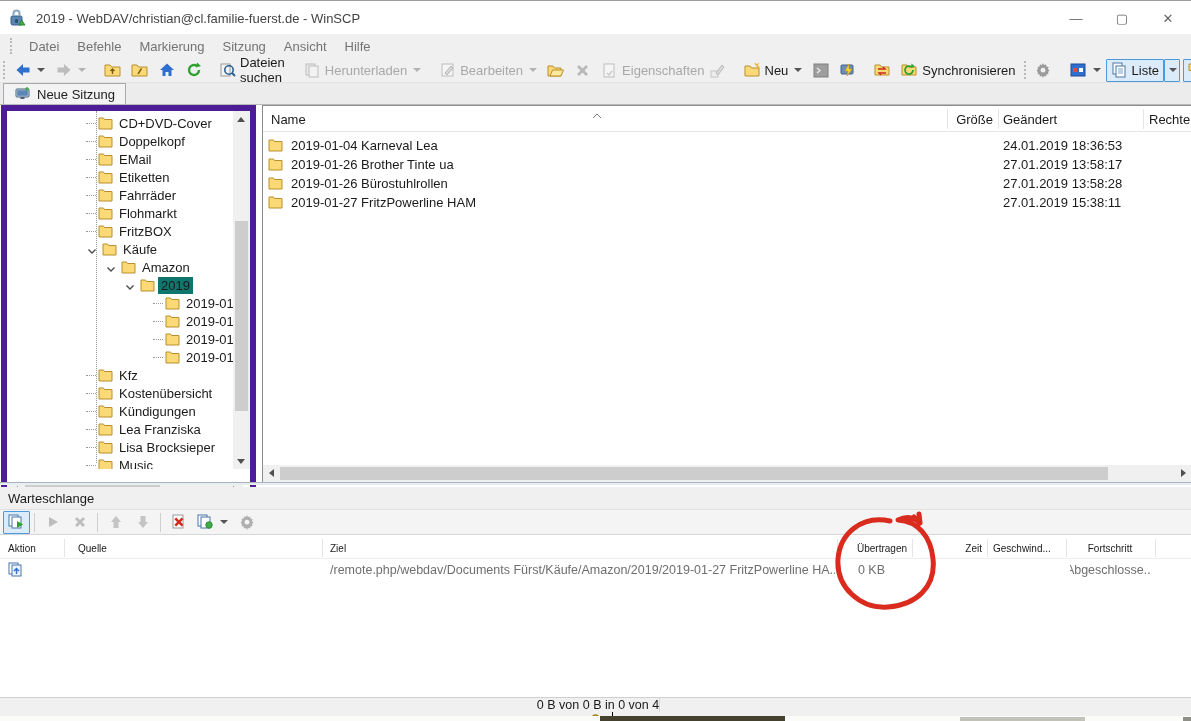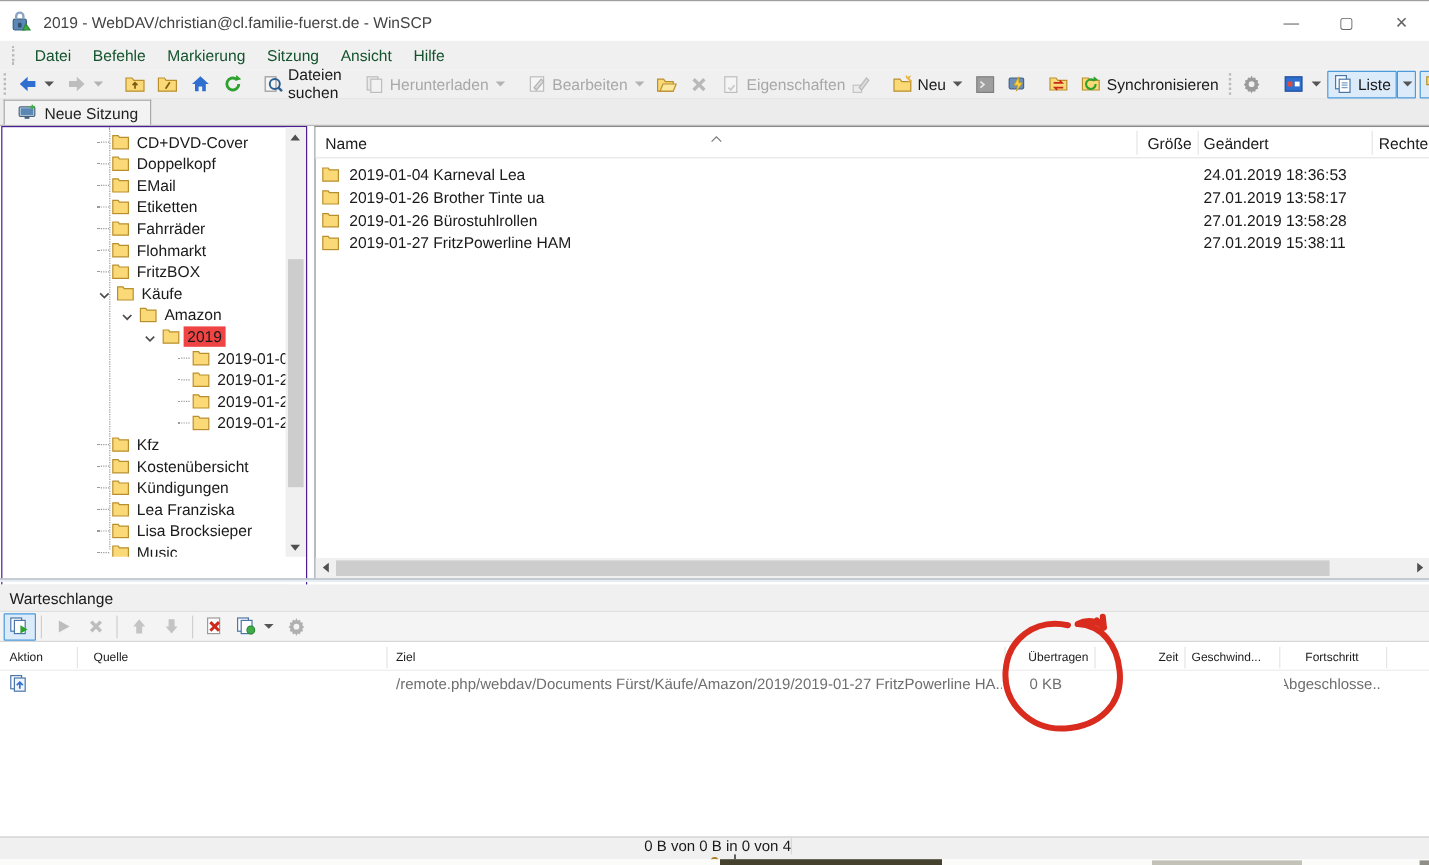--- a/index.html
+++ b/index.html
@@ -11,49 +11,49 @@
   }
   
   .titlebar { position:absolute; left:0; top:1px; width:100%; height:32px; background:#ffffff; display:flex; align-items:center; }
   .titlebar .app-icon { width:20px; height:20px; margin-left:8px; }
   .title-text { margin-left:8px; color:#444; font-size:13px; }
   .win-controls { position:absolute; right:0; top:0; height:32px; display:flex; }
   .win-btn { width:46px; height:32px; display:flex; align-items:center; justify-content:center; color:#666; font-size:13px; }
   
   .menubar { position:absolute; left:0; top:33px; width:100%; height:24px; background:#f0f0f0; display:flex; align-items:center; padding-left:10px; }
   .menu-grip { width:4px; height:16px; border-left:2px dotted #b9b9b9; margin-right:6px; }
-  .menu-item { padding:3px 9px; color:#14532d; }
+  .menu-item { padding:3px 9px; color:#737373; }
   
   .toolbar { position:absolute; left:0; top:57px; width:100%; height:25px; background:#f0f0f0; display:flex; align-items:center; border-bottom:1px solid #e2e2e2; }
   .tb-grip { width:6px; height:18px; border-left:2px dotted #b9b9b9; margin:0 4px 0 3px; }
   .tb-btn { display:flex; align-items:center; gap:4px; padding:2px 4px; height:23px; border:1px solid transparent; border-radius:1px; }
   .tb-btn.checked { border-color:#4a9add; background:#dcebf9; }
   .tb-sep { width:1px; height:19px; background:#cfcfcf; margin:0 4px; }
   .tb-label { font-size:13px; }
   .tb-label.disabled { color:#a8a8a8; }
   .caret { width:0; height:0; border-left:4px solid transparent; border-right:4px solid transparent; border-top:4px solid #555; margin-left:2px; }
   .caret.dis { border-top-color:#b3b3b3; }
   .icon { width:17px; height:17px; display:inline-flex; align-items:center; justify-content:center; }
   .icon svg { display:block; }
   
   .tabrow { position:absolute; left:0; top:82px; width:100%; height:22px; background:#ececec; border-bottom:1px solid #b9b9b9; display:flex; align-items:flex-end; }
   .tab { display:flex; align-items:center; gap:6px; height:22px; padding:0 10px; border:1px solid #a9a9a9; border-bottom:none; }
   .tab.active { background:#ffffff; margin-left:2px; position:relative; z-index:2; height:23px; }
   .tab.inactive { background:#f3f3f3; margin-left:3px; height:21px; color:#222; }
   
-  .tree-panel { position:absolute; left:1px; top:104px; width:255px; height:400px; background:#fff; border:1px solid #4c1d95; }
+  .tree-panel { position:absolute; left:1px; top:104px; width:255px; height:400px; background:#fff; border:6px solid #4c1d95; }
   .file-panel { position:absolute; left:262px; top:104px; width:929px; height:377px; background:#fff; border-top:1px solid #8a8d90; border-left:1px solid #8a8d90; }
   
   .tree-view { position:absolute; left:0; top:0; width:236px; height:358px; overflow:hidden; }
   .tree-guide { position:absolute; border-left:1px dotted #9a9a9a; }
   .tree-row { position:absolute; height:18px; display:flex; align-items:center; white-space:nowrap; }
   .tree-row .leader { width:10px; border-top:1px dotted #9a9a9a; margin-right:1px; }
   .chev { width:10px; height:10px; margin-right:4px; }
   .tree-label { margin-left:5px; font-size:13px; }
-  .tree-row.selected .tree-label { background:#ef4444; padding:1px 3px; margin-left:2px; }
+  .tree-row.selected .tree-label { background:#0f766e; padding:1px 3px; margin-left:2px; }
   
   .sb { background:#f0f0f0; position:absolute; }
   .sb-thumb { background:#cdcdcd; position:absolute; }
   .sb-arrow { position:absolute; width:16px; height:16px; display:flex; align-items:center; justify-content:center; }
   .tri-up    { width:0;height:0;border-left:4px solid transparent;border-right:4px solid transparent;border-bottom:5px solid #505050; }
   .tri-down  { width:0;height:0;border-left:4px solid transparent;border-right:4px solid transparent;border-top:5px solid #505050; }
   .tri-left  { width:0;height:0;border-top:4px solid transparent;border-bottom:4px solid transparent;border-right:5px solid #505050; }
   .tri-right { width:0;height:0;border-top:4px solid transparent;border-bottom:4px solid transparent;border-left:5px solid #505050; }
   
   .fl-header { position:absolute; left:0; top:0; width:928px; height:26px; border-bottom:1px solid #e5e5e5; background:#fff; }

